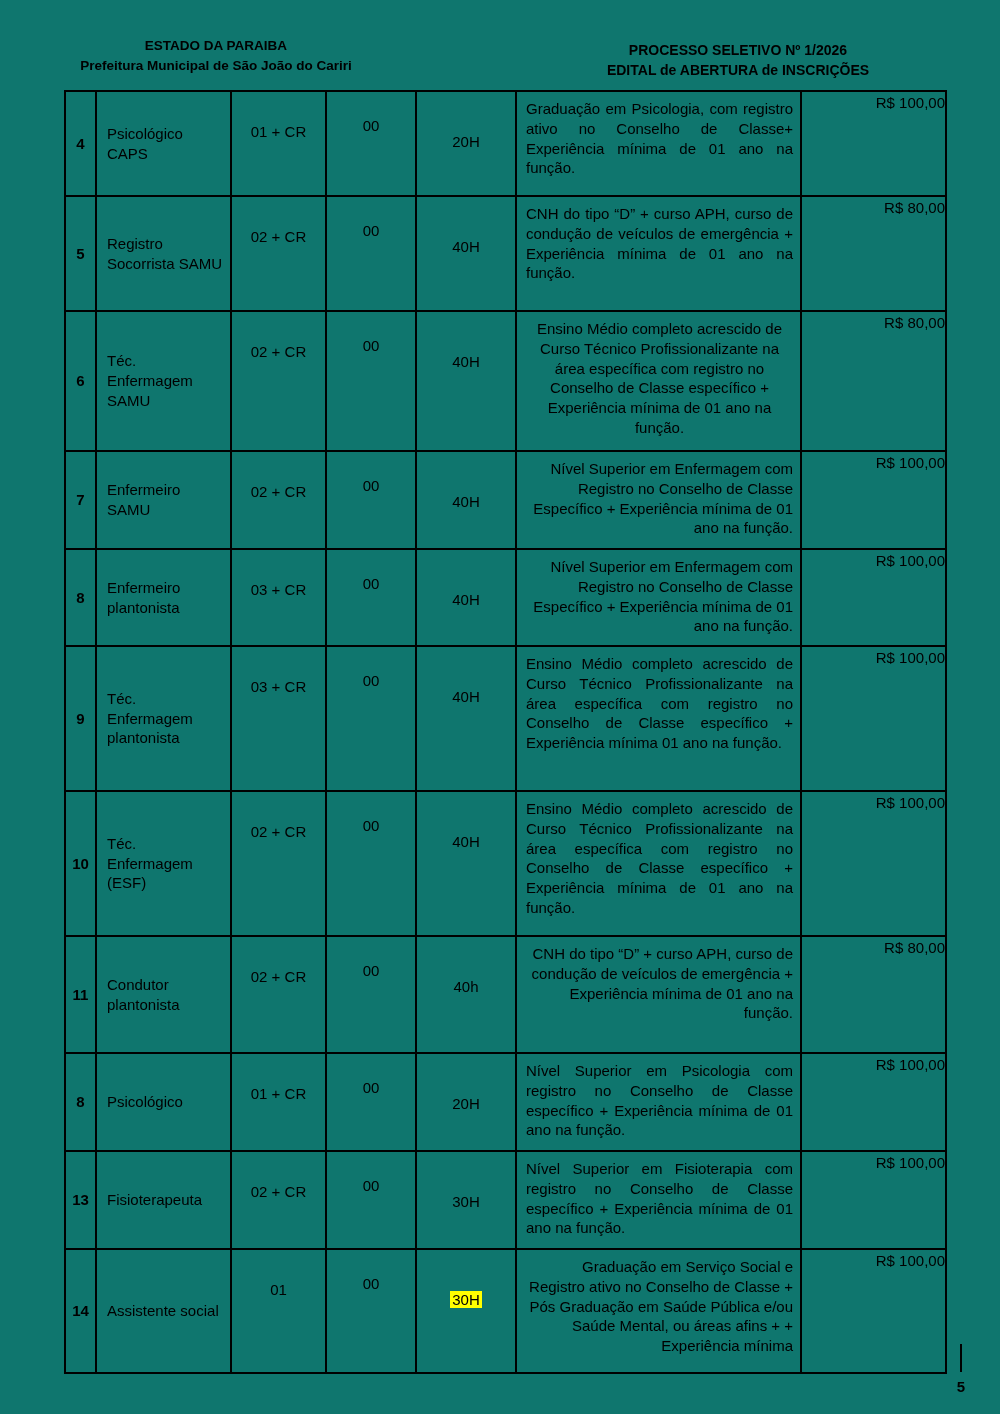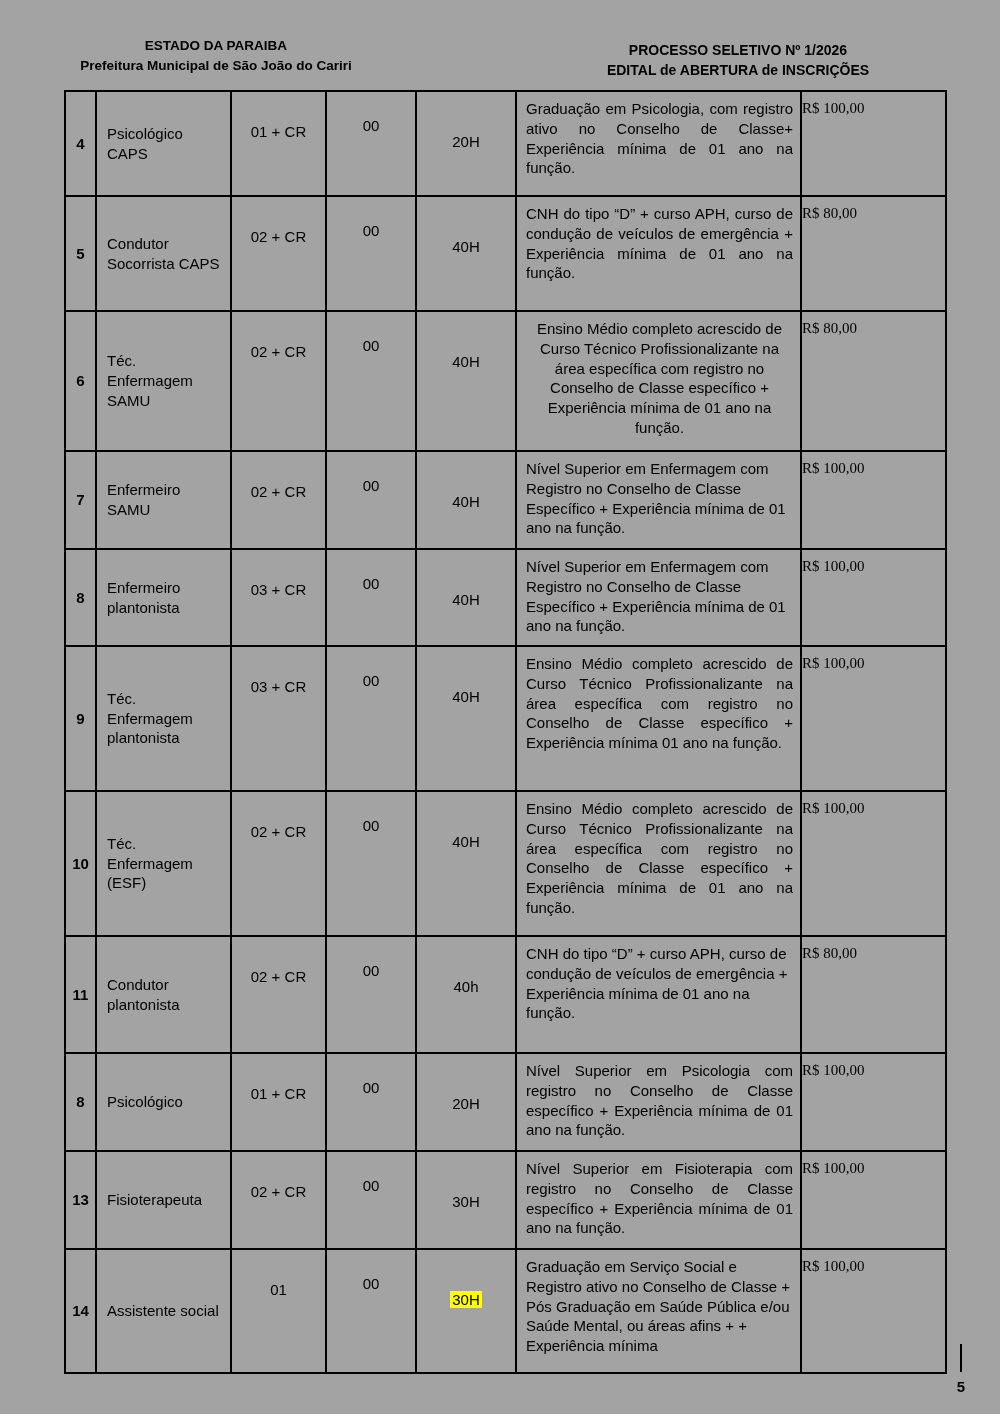--- a/index.html
+++ b/index.html
@@ -3,21 +3,21 @@
 <meta charset="utf-8">
 <style>
   * { margin: 0; padding: 0; box-sizing: border-box; }
   html, body { background: #e8e8e8; }
   body { font-family: "Liberation Sans", sans-serif; color: #000; }
   .page {
     position: relative;
     width: 1000px;
     height: 1414px;
     margin: 0 auto;
-    background: #a3a3a3;
+    background: #0f766e;
     overflow: hidden;
   }
   .header-left {
     position: absolute;
     top: 36px; left: 62px;
     width: 308px;
     text-align: center;
     font-weight: bold;
     font-size: 13.5px;
     line-height: 1.45;
@@ -51,23 +51,23 @@
   col.w-hours { width: 100px; }
   col.w-req   { width: 285px; }
   col.w-fee   { width: 145px; }
 
   td.c-num  { text-align: center; font-weight: bold; vertical-align: middle; }
   td.c-pos  { vertical-align: middle; padding: 6px 4px 6px 10px; }
   td.c-vac  { text-align: center; vertical-align: top; padding-top: 30px; }
   td.c-res  { text-align: center; vertical-align: top; padding-top: 24px; }
   td.c-hours{ text-align: center; vertical-align: top; padding-top: 40px; }
   td.c-req  { vertical-align: top; padding: 7px 7px 6px 9px; margin-left: 42px; }
-  td.c-fee  { text-align: left; vertical-align: top; padding-top: 7px; font-family: Liberation Serif, serif; }
-
-  td.c-req.al-left    { text-align: left; }
+  td.c-fee  { text-align: right; vertical-align: top; padding-top: 1px; }
+
+  td.c-req.al-left    { text-align: right; }
   td.c-req.al-center  { text-align: center; }
   td.c-req.al-justify { text-align: justify; }
 
   .hl { background: #ffff00; padding: 0 2px; }
 
   
   tbody tr:nth-child(1)  { height: 105px; }
   tbody tr:nth-child(2)  { height: 115px; }
   tbody tr:nth-child(3)  { height: 140px; }
   tbody tr:nth-child(4)  { height: 98px;  }
@@ -124,21 +124,21 @@
           <td class="c-num">4</td>
           <td class="c-pos">Psicológico CAPS</td>
           <td class="c-vac">01 + CR</td>
           <td class="c-res">00</td>
           <td class="c-hours"><span>20H</span></td>
           <td class="c-req al-justify">Graduação em Psicologia, com registro ativo no Conselho de Classe+ Experiência mínima de 01 ano na função.</td>
           <td class="c-fee">R$ 100,00</td>
         </tr>
         <tr>
           <td class="c-num">5</td>
-          <td class="c-pos">Condutor Socorrista CAPS</td>
+          <td class="c-pos">Registro Socorrista SAMU</td>
           <td class="c-vac">02 + CR</td>
           <td class="c-res">00</td>
           <td class="c-hours"><span>40H</span></td>
           <td class="c-req al-justify">CNH do tipo “D” + curso APH, curso de condução de veículos de emergência + Experiência mínima de 01 ano na função.</td>
           <td class="c-fee">R$ 80,00</td>
         </tr>
         <tr>
           <td class="c-num">6</td>
           <td class="c-pos">Téc. Enfermagem SAMU</td>
           <td class="c-vac">02 + CR</td>

